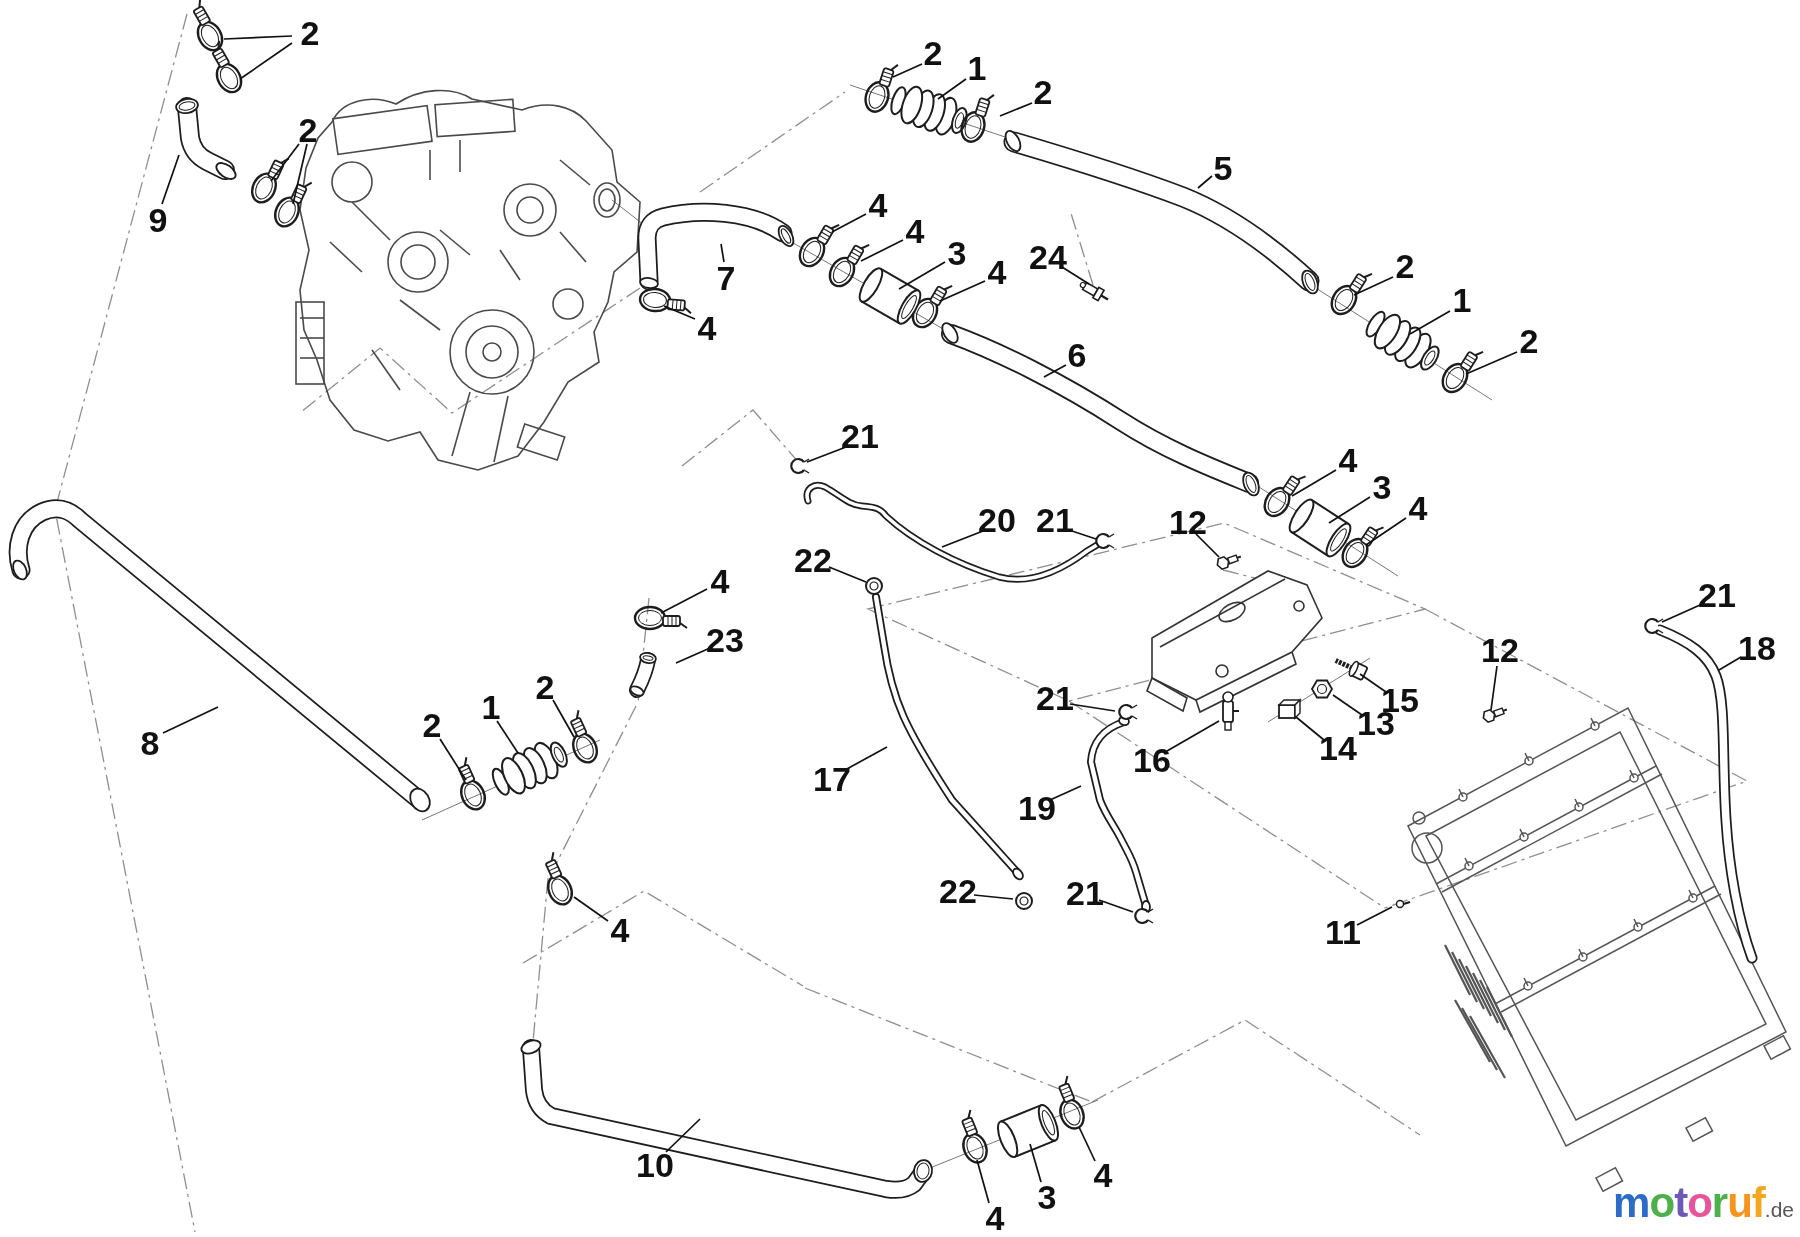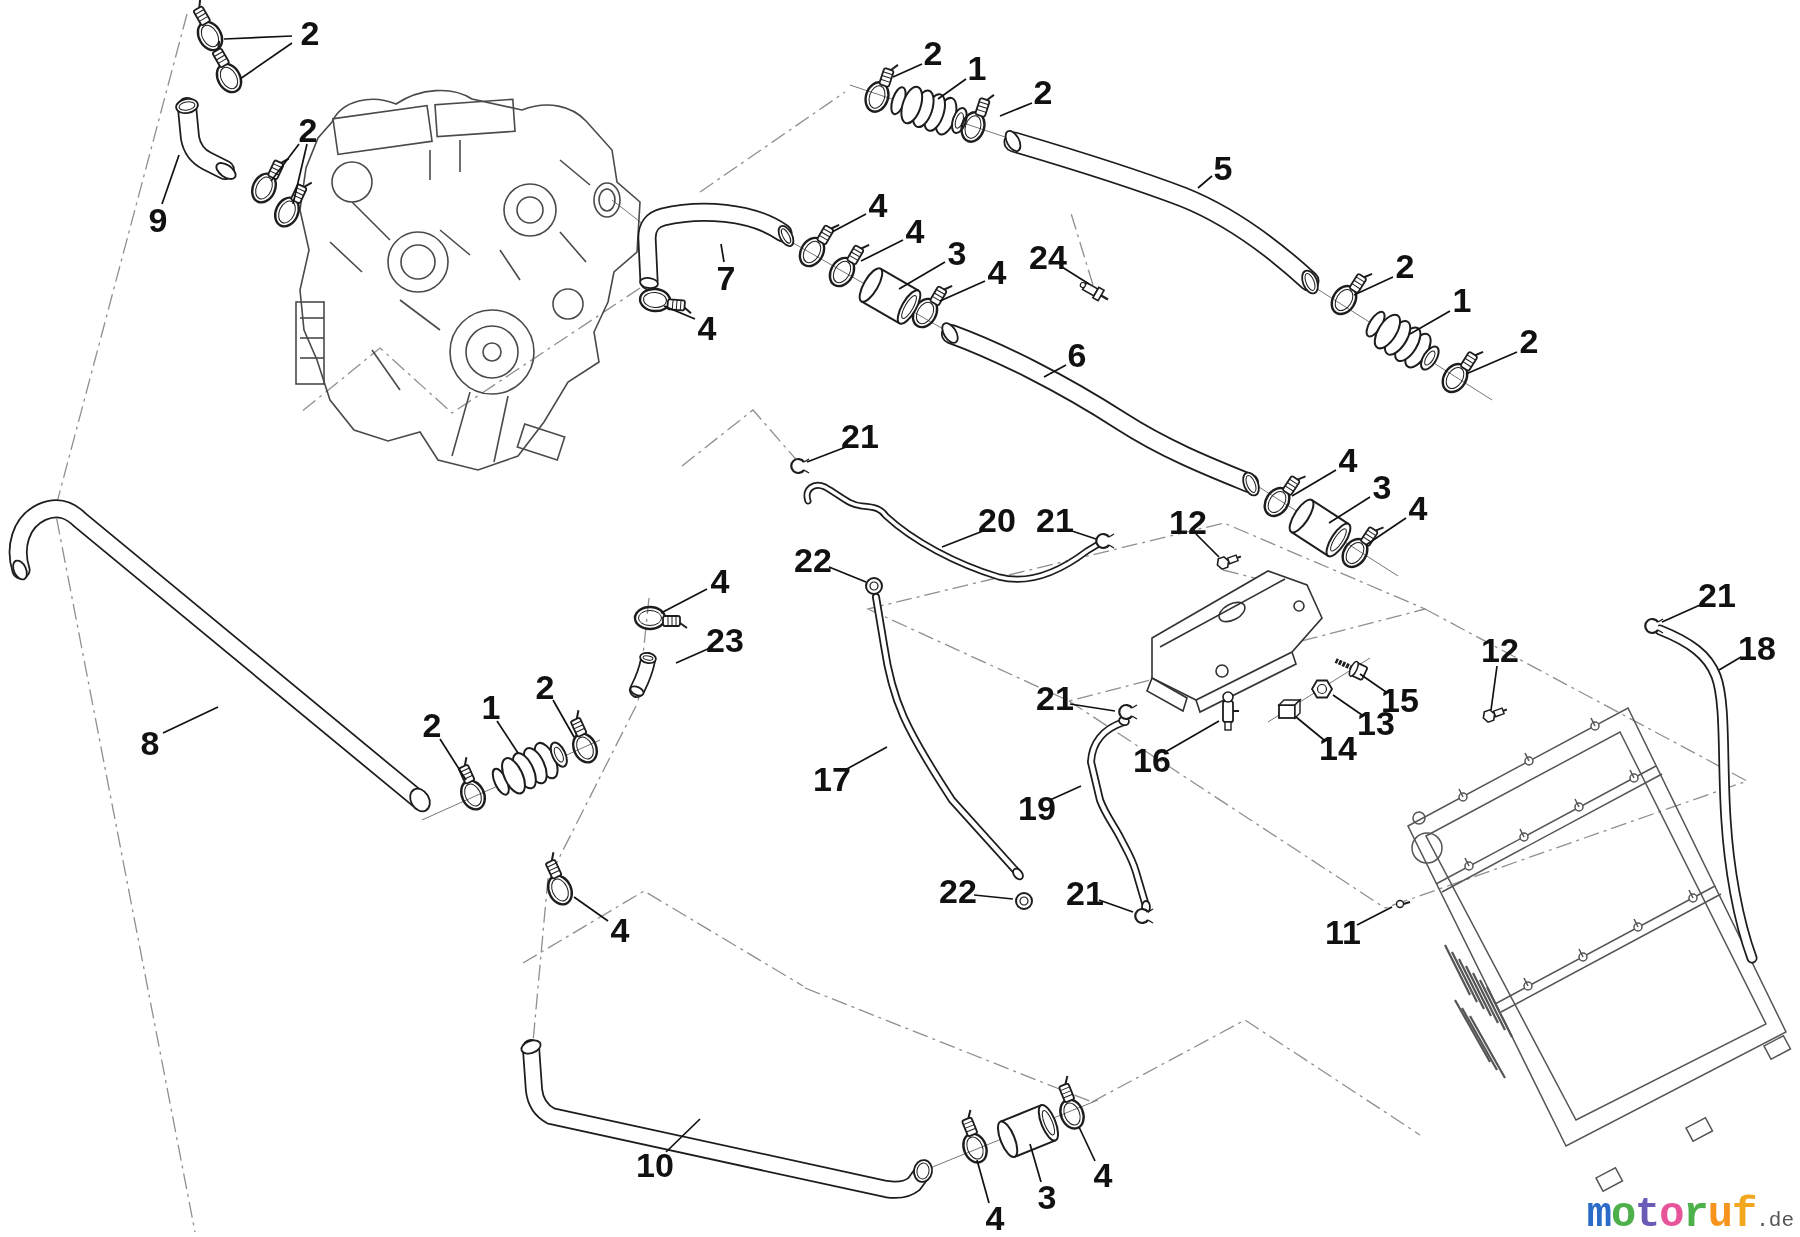--- a/index.html
+++ b/index.html
@@ -1,19 +1,19 @@
 <!DOCTYPE html>
 <html><head>
 <meta charset="utf-8">
 <style>
   html,body{margin:0;padding:0;background:#e8e8e8;}
   .stage{position:relative;width:1800px;height:1237px;background:#ffffff;overflow:hidden;
          font-family:"Liberation Sans",sans-serif;}
   .stage svg{position:absolute;left:0;top:0;}
-  .logo{position:absolute;right:6px;bottom:1px;font-family:Liberation Mono, monospace;
+  .logo{position:absolute;right:6px;bottom:13px;font-family:Liberation Sans, sans-serif;
         font-weight:bold;font-size:42px;letter-spacing:-1px;line-height:1;user-select:none;}
   .logo .de{font-size:21px;font-weight:normal;letter-spacing:0;}
 </style>
 </head>
 <body>
 
 <div class="stage">
   <svg id="diagram" width="1800" height="1237" viewBox="0 0 1800 1237">
       <g stroke="#8f8f8f" stroke-width="1.3" fill="none" stroke-dasharray="16 5 3 5">
         <path d="M187,14 L55,510 L195,1232"></path>

